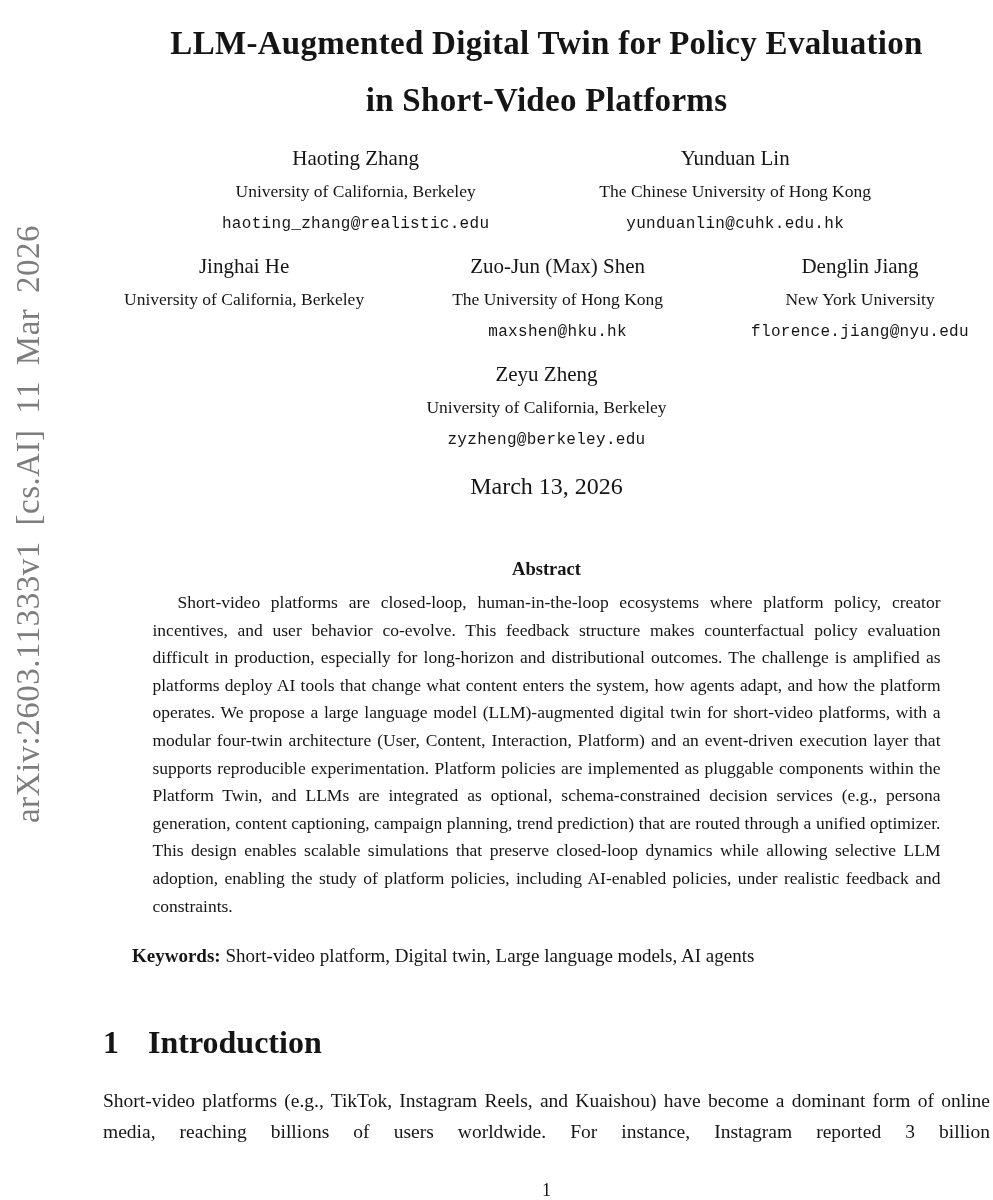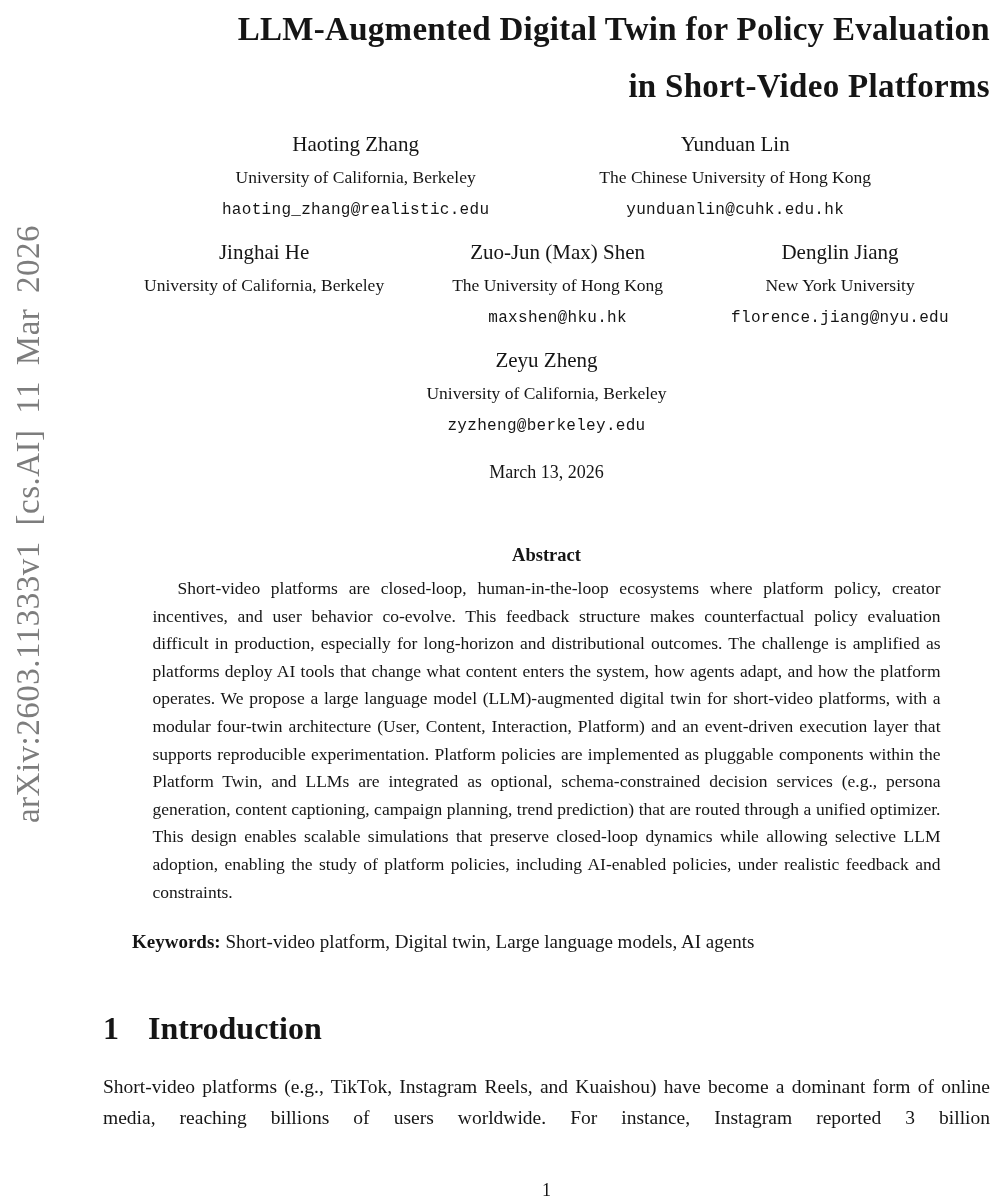--- a/index.html
+++ b/index.html
@@ -27,49 +27,49 @@
   }
 
   
   .content {
     position: absolute;
     left: 103px; top: 0;
     width: 887px;
   }
 
   .paper-title {
-    padding-top: 1px;
-    text-align: right;
+    padding-top: 15px;
+    text-align: center;
     font-size: 33px;
     font-weight: bold;
     line-height: 57px;
     letter-spacing: 0.3px;
   }
 
   .authors-block { margin-top: 10px; }
   .author-row {
     display: flex;
     justify-content: center;
     align-items: flex-start;
   }
   .author-row.cols-2 { gap: 110px; margin-top: 12px; }
-  .author-row.cols-3 { gap: 68px; margin-top: 8px; }
+  .author-row.cols-3 { gap: 88px; margin-top: 8px; }
   .author-row.cols-1 { margin-top: 8px; }
   .author-cell { text-align: center; }
   .author-name  { font-size: 21px;   line-height: 34px; }
   .author-affil { font-size: 17.5px; line-height: 33px; }
   .author-email {
     font-family: "Liberation Mono", "DejaVu Sans Mono", monospace;
     font-size: 16px; line-height: 33px; letter-spacing: 0.3px;
   }
 
   .paper-date {
     margin-top: 16px;
     text-align: center;
-    font-size: 18px;
+    font-size: 24px;
     line-height: 26px;
   }
 
   .abstract-heading {
     margin-top: 57px;
     text-align: center;
     font-size: 18.5px;
     font-weight: bold;
     line-height: 26px;
   }

